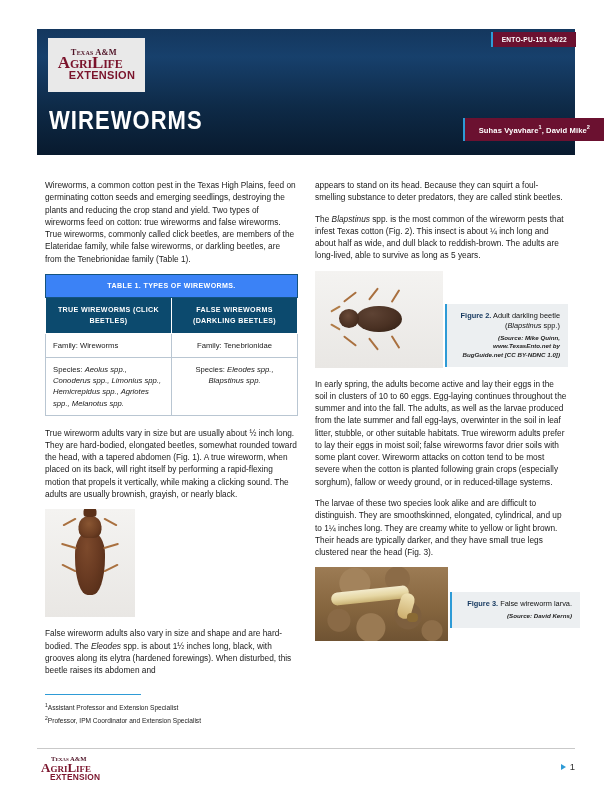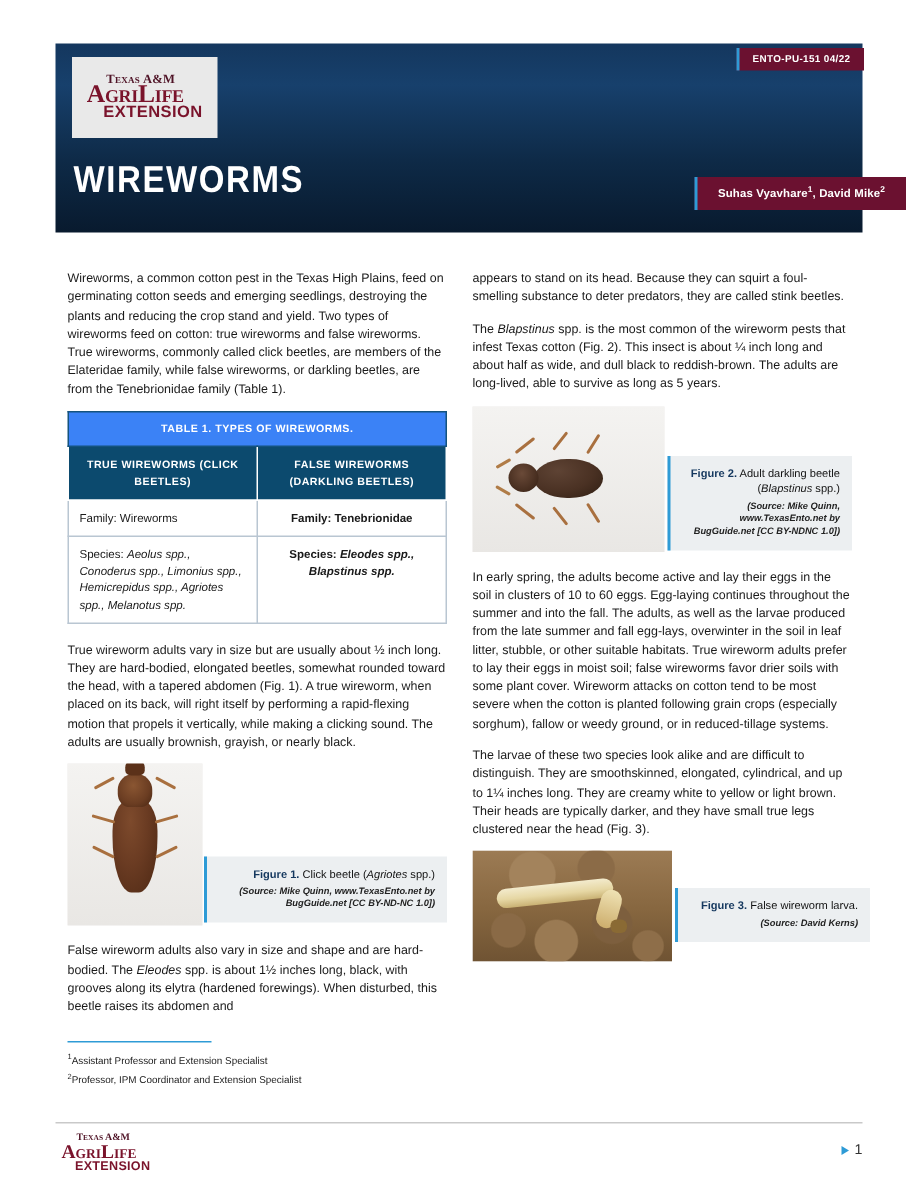--- a/index.html
+++ b/index.html
@@ -88,21 +88,21 @@
     font-size: 7.1px; font-weight: 700; letter-spacing: .35px;
     text-align: center; padding: 7px 10px; width: 50%;
     line-height: 1.45;
     border: 1px solid #ffffff; border-top: 1px solid #ffffff;
   }
   .tbl td.cell {
     font-size: 7.7px; color: #1a1a1a; line-height: 1.45;
     padding: 6px 7px; vertical-align: top;
     border: 1px solid #b9c6d2;
   }
-  .tbl td.cell.ctr { text-align: center; font-weight: bold; }
+  .tbl td.cell.ctr { text-align: center; }
   .tbl td.cell i { font-style: italic; text-align: center; }
 
   
   .fig { position: relative; margin: 4px 0 10px 0; }
   .fig-img {
     background: #efeeec; position: relative; overflow: hidden;
     flex: 0 0 auto;
   }
   .cap {
     background: #eceff1;
@@ -277,24 +277,20 @@
           <div class="b-head"></div>
 
           <div class="leg" style="left:-13px;top:-10px;width:15px;height:1.8px;transform:rotate(-28deg);"></div>
           <div class="leg" style="left:28px;top:-10px;width:15px;height:1.8px;transform:rotate(28deg);"></div>
           <div class="leg" style="left:-14px;top:14px;width:16px;height:1.8px;transform:rotate(16deg);"></div>
           <div class="leg" style="left:28px;top:14px;width:16px;height:1.8px;transform:rotate(-16deg);"></div>
           <div class="leg" style="left:-14px;top:36px;width:16px;height:1.8px;transform:rotate(26deg);"></div>
           <div class="leg" style="left:28px;top:36px;width:16px;height:1.8px;transform:rotate(-26deg);"></div>
         </div>
       </div>
-      <div class="cap">
-        <span class="lbl">Figure 1.</span><span> Click beetle (</span><i>Agriotes</i><span> spp.)</span>
-        <span class="src">(Source: Mike Quinn, www.TexasEnto.net by BugGuide.net  [CC BY-ND-NC 1.0])</span>
-      </div>
     </div>
 
     <p><span>False wireworm adults also vary in size and shape and are hard-bodied. The </span><i>Eleodes</i><span> spp. is about 1½ inches long, black, with grooves along its elytra (hardened forewings). When disturbed, this beetle raises its abdomen and</span></p>
   </div>
 
   <div class="col col-right">
 
     <p>appears to stand on its head. Because they can squirt a foul-smelling substance to deter predators, they are called stink beetles.</p>
 
     <p><span>The </span><i>Blapstinus</i><span> spp. is the most common of the wireworm pests that infest Texas cotton (Fig. 2). This insect is about ¼ inch long and about half as wide, and dull black to reddish-brown. The adults are long-lived, able to survive as long as 5 years.</span></p>

